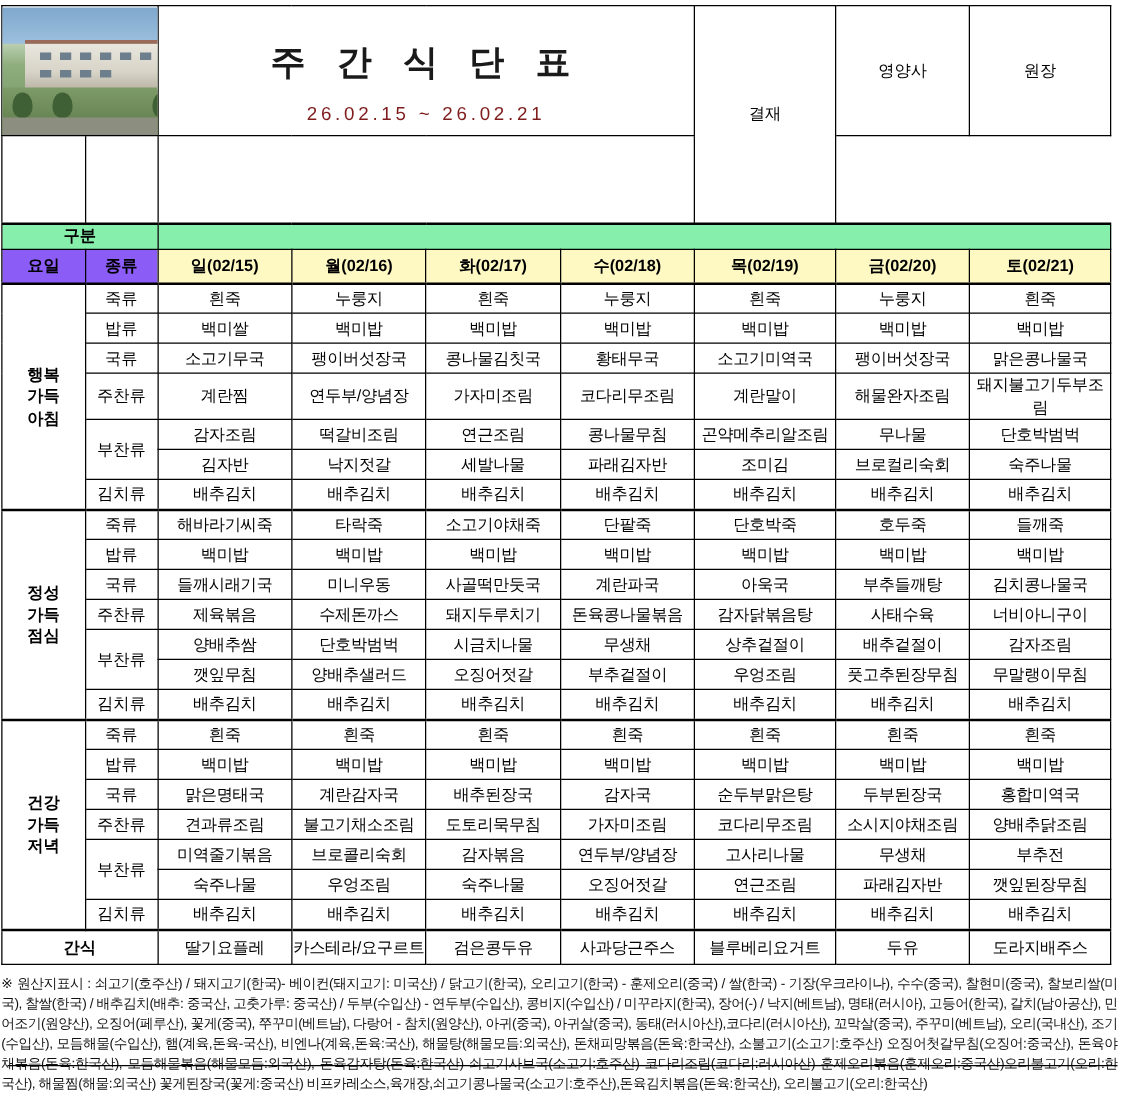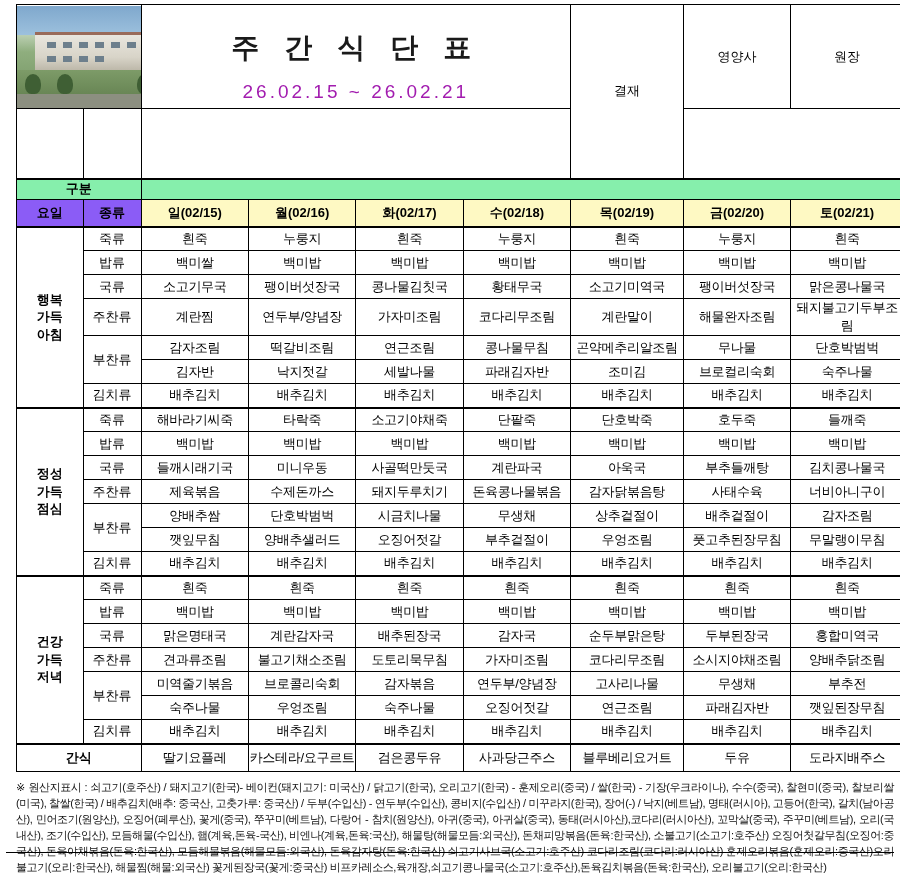--- a/index.html
+++ b/index.html
@@ -7,21 +7,21 @@
     margin: 0;
     padding: 0;
     background: #ffffff;
     font-family: "Liberation Sans", "DejaVu Sans", sans-serif;
     width: 900px;
   }
   .page {
     width: 900px;
     height: 889px;
     position: relative;
-    padding: 4px 6px 0 16px;
+    padding: 4px 6px 0 1px;
   }
   table.main {
     border-collapse: collapse;
     width: 888px;
     table-layout: fixed;
   }
   table.main td, table.main th {
     border: 1px solid #000;
     padding: 0;
     text-align: center;
@@ -66,23 +66,23 @@
   .title-cell { width: 317px; height: 104px; padding: 0 !important; }
   .title-main {
     font-size: 28px;
     font-weight: bold;
     letter-spacing: 9px;
     color: #1a1a1a;
     padding-top: 18px;
     font-family: "Liberation Serif", "DejaVu Serif", serif;
   }
   .title-sub {
-    font-size: 19px;
+    font-size: 15px;
     letter-spacing: 3px;
-    color: #a21caf;
+    color: #7f1d1d;
     padding-top: 14px;
   }
   .approve-cell { width: 98px; font-size: 13px; }
   .sign-head { height: 34px; font-size: 13px; }
   .sign-body { height: 70px; }
 
   
   .gubun-cell {
     background: #86efac;
     font-weight: bold;

